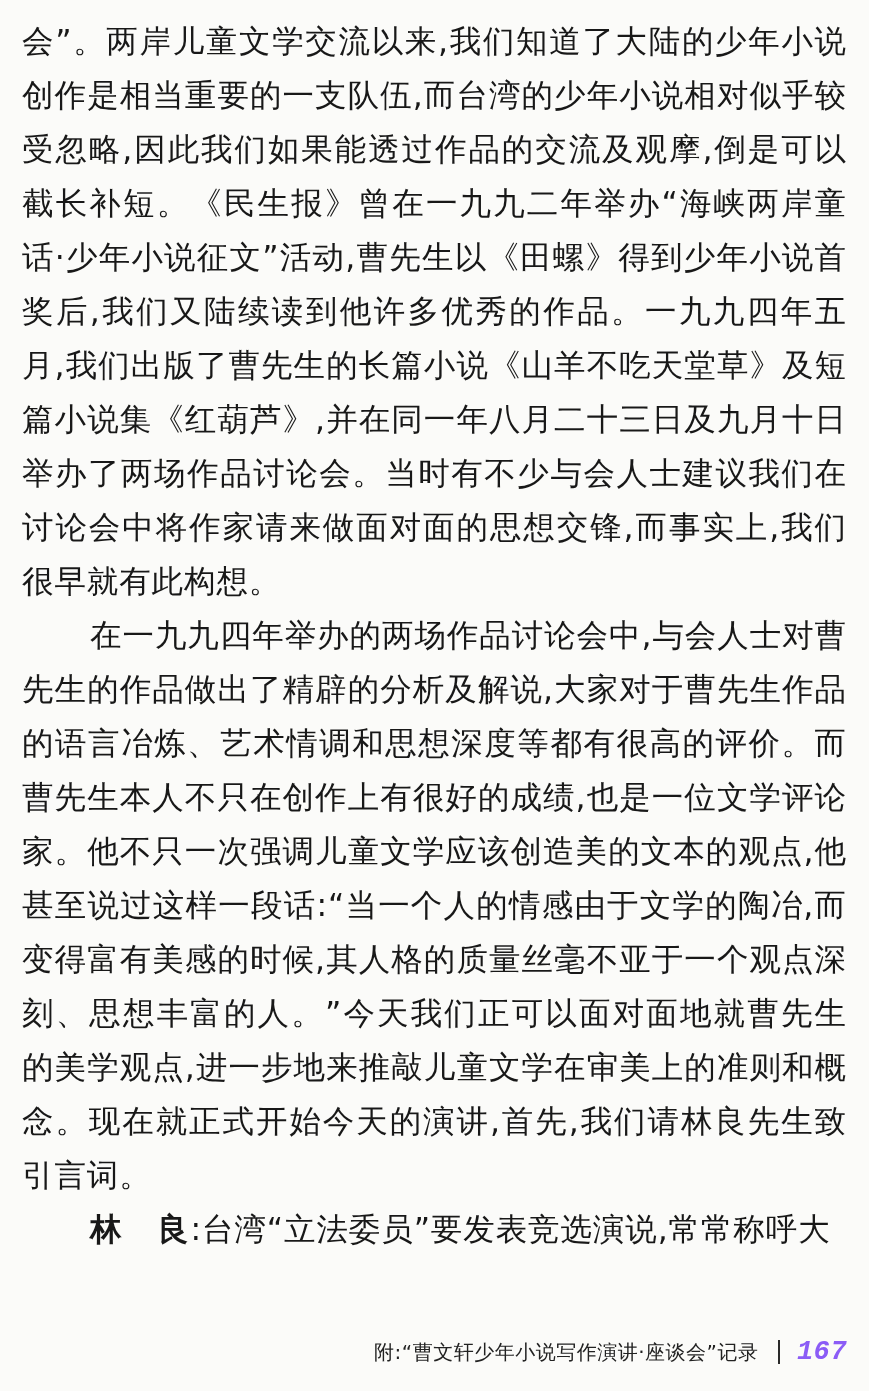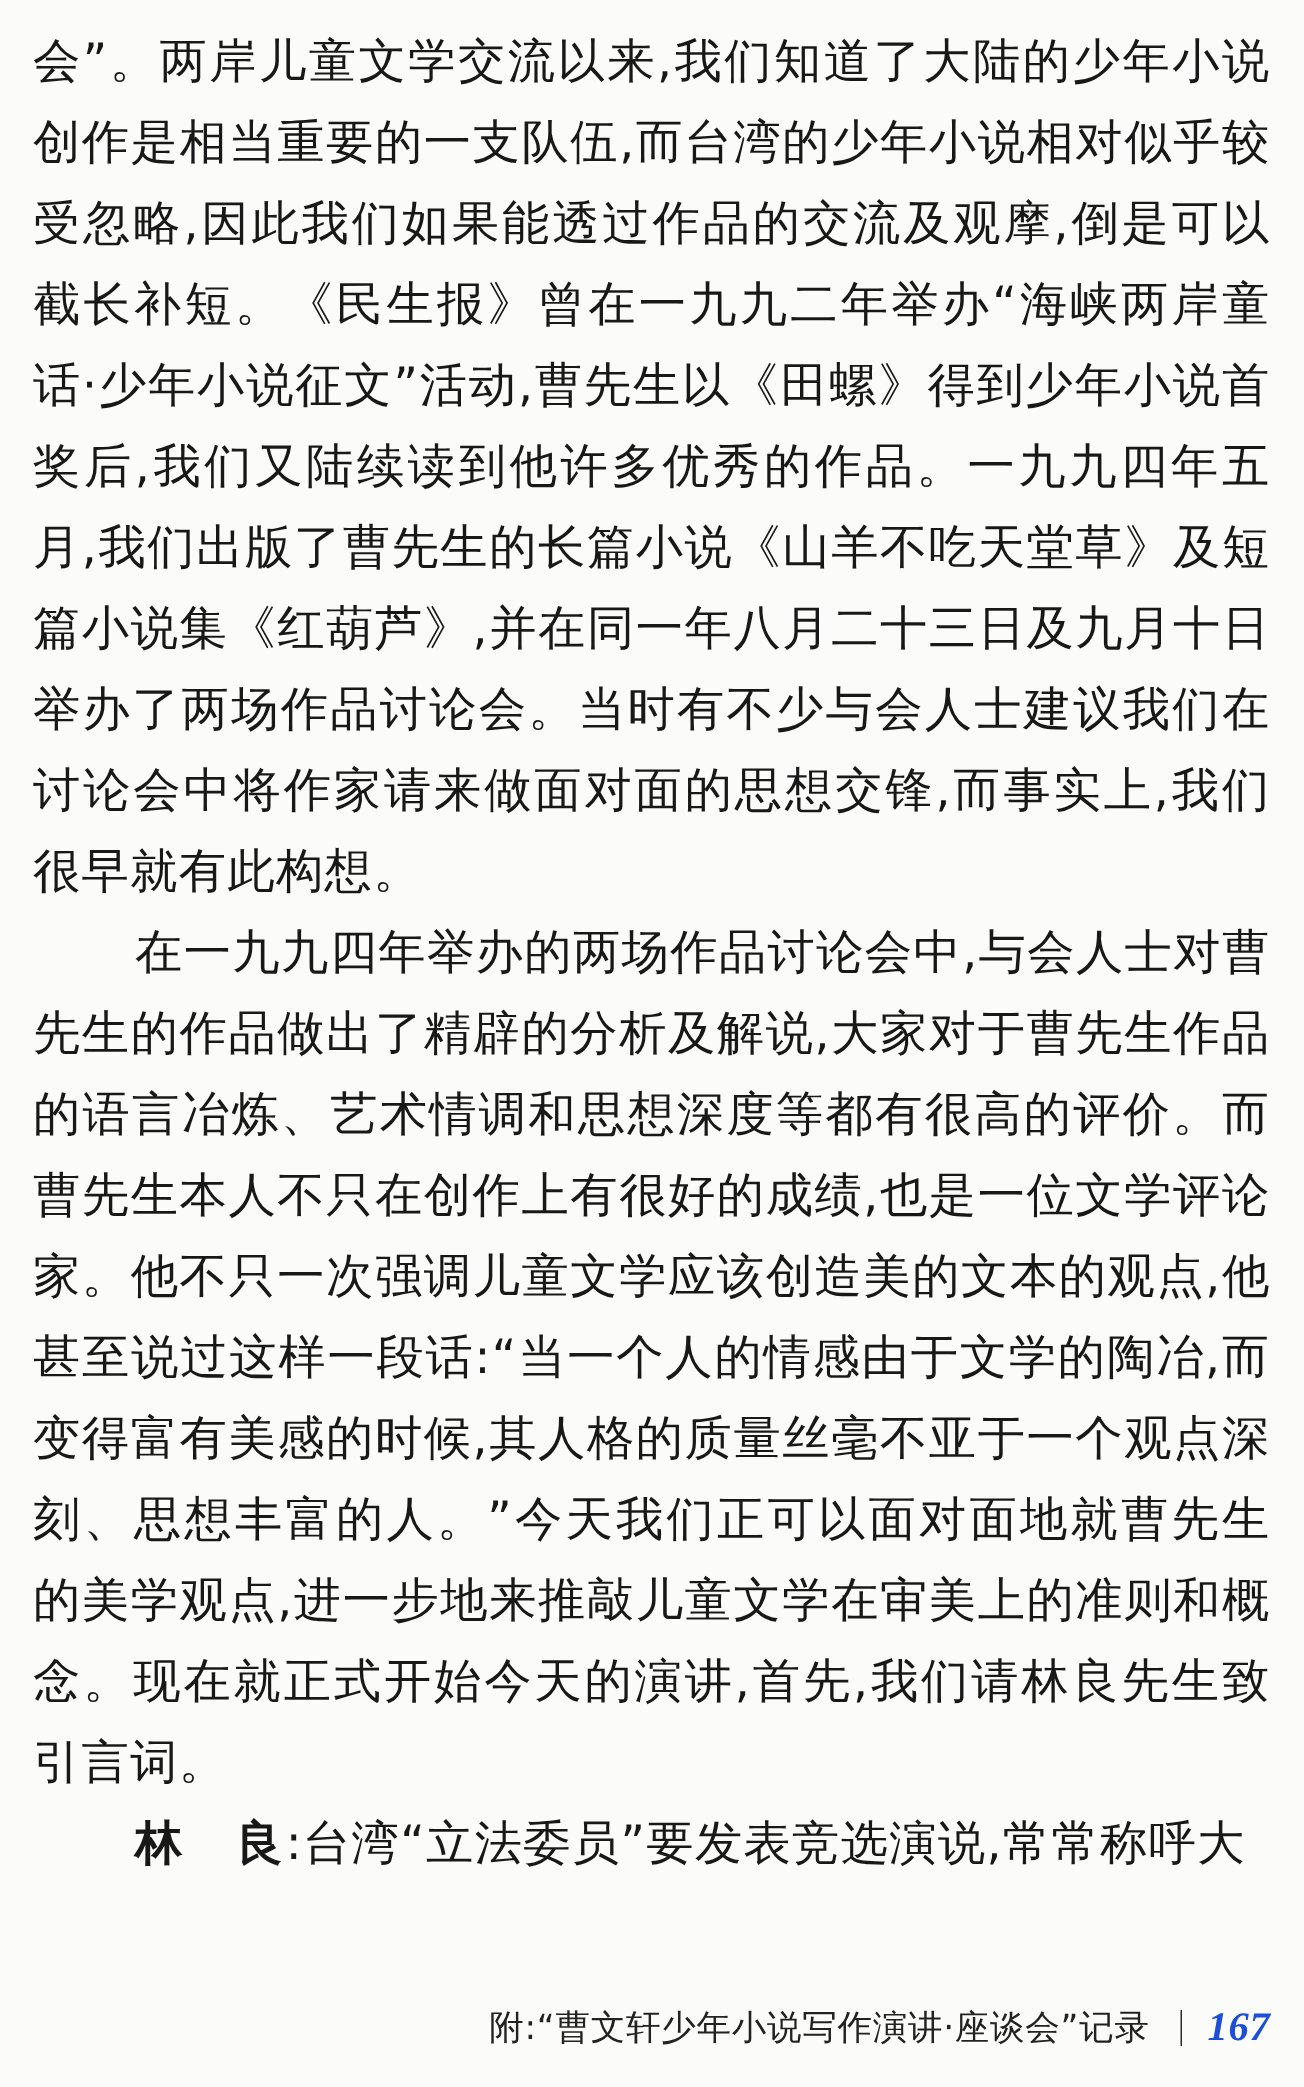--- a/index.html
+++ b/index.html
@@ -69,40 +69,40 @@
     left: 0;
     right: 22px;
     bottom: 24px;
     display: flex;
     align-items: center;
     justify-content: flex-end;
     gap: 0;
   }
   .footer-caption {
     font-family: "DejaVu Sans", sans-serif;
-    font-size: 23px;
+    font-size: 20px;
     letter-spacing: 0.5px;
     color: #222;
     white-space: nowrap;
     text-align: right;
   }
   .footer-rule {
     display: inline-block;
     width: 1.5px;
     height: 24px;
     background: #2a2a2a;
     margin: 0 17px 0 20px;
     flex: none;
   }
   .footer-pageno {
-    font-family: Liberation Serif, serif;
+    font-family: Liberation Mono, monospace;
     font-style: italic;
     font-size: 27px;
     font-weight: 700;
-    color: #1d4ed8;
+    color: #8b5cf6;
     letter-spacing: 0.5px;
   }
 </style>
 </head>
 <body>
 
 <div class="page">
 
   <div class="body-text">
 

